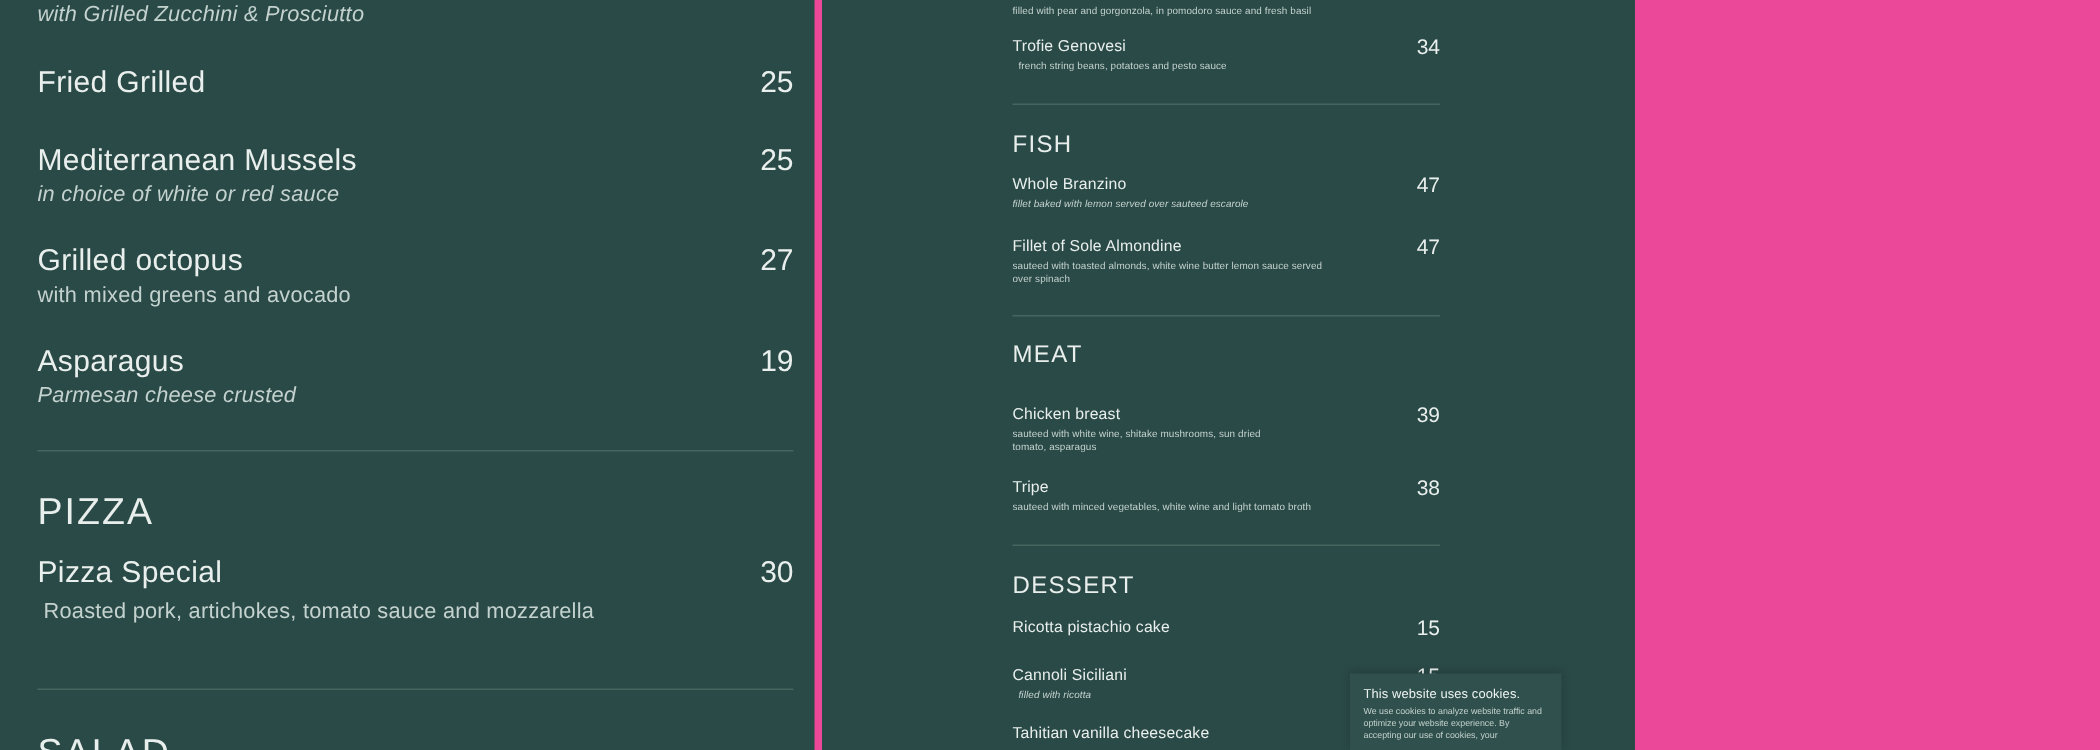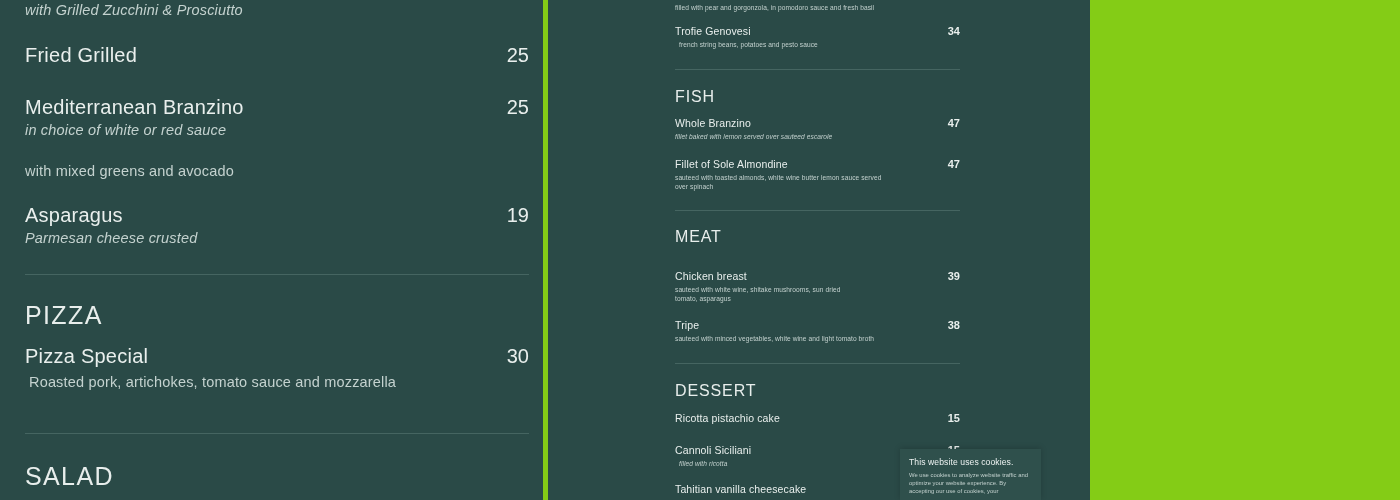--- a/index.html
+++ b/index.html
@@ -11,21 +11,21 @@
     width: 1400px;
     height: 500px;
     overflow: hidden;
     font-family: "Liberation Sans", sans-serif;
     -webkit-font-smoothing: antialiased;
   }
   #root {
     position: relative;
     width: 1400px;
     height: 500px;
-    background: #84cc16;
+    background: #ec4899;
   }
 
   
   .panel {
     position: absolute;
     top: 0;
     height: 500px;
     background: #2a4a47;
     overflow: hidden;
   }
@@ -75,21 +75,21 @@
   #panel-left .item-name     { font-size: 20px; line-height: 26px; }
   #panel-left .item-price    { font-size: 20px; line-height: 26px; }
   #panel-left .item-desc     { font-size: 14.5px; line-height: 20px; }
   #panel-left .block         { margin-bottom: 20px; }
   #panel-left .divider       { margin: 16px 0 16px 0; }
 
   
   #panel-right .page-inner { padding: 0 130px 0 127px; }
   #panel-right .section-title { font-size: 16px; line-height: 20px; }
   #panel-right .item-name     { font-size: 10.5px; line-height: 14px; }
-  #panel-right .item-price    { font-size: 11px;    line-height: 14px; font-weight: bold; }
+  #panel-right .item-price    { font-size: 14px;    line-height: 14px; }
   #panel-right .item-desc     { font-size: 6.6px;  line-height: 9.2px; }
   #panel-right .block         { margin-bottom: 11px; }
   #panel-right .divider       { margin: 10px 0 12px 0; }
 
   .pad-left-sm { padding-left: 4px; }
 
   
   #cookie-banner {
     position: absolute;
     left: 900px;
@@ -130,27 +130,31 @@
 
       <div class="block" style="margin-bottom:26px;">
         <div class="row">
           <span class="item-name">Fried Grilled</span>
           <span class="item-price">25</span>
         </div>
       </div>
 
       <div class="block" style="margin-bottom:21px;">
         <div class="row">
-          <span class="item-name">Mediterranean Branzino</span>
+          <span class="item-name">Mediterranean Mussels</span>
           <span class="item-price">25</span>
         </div>
         <div class="item-desc italic">in choice of white or red sauce</div>
       </div>
 
       <div class="block" style="margin-bottom:21px;">
+        <div class="row">
+          <span class="item-name">Grilled octopus</span>
+          <span class="item-price">27</span>
+        </div>
         <div class="item-desc"> with mixed greens and avocado</div>
       </div>
 
       <div class="block" style="margin-bottom:14px;">
         <div class="row">
           <span class="item-name">Asparagus</span>
           <span class="item-price">19</span>
         </div>
         <div class="item-desc italic">Parmesan cheese crusted</div>
       </div>

